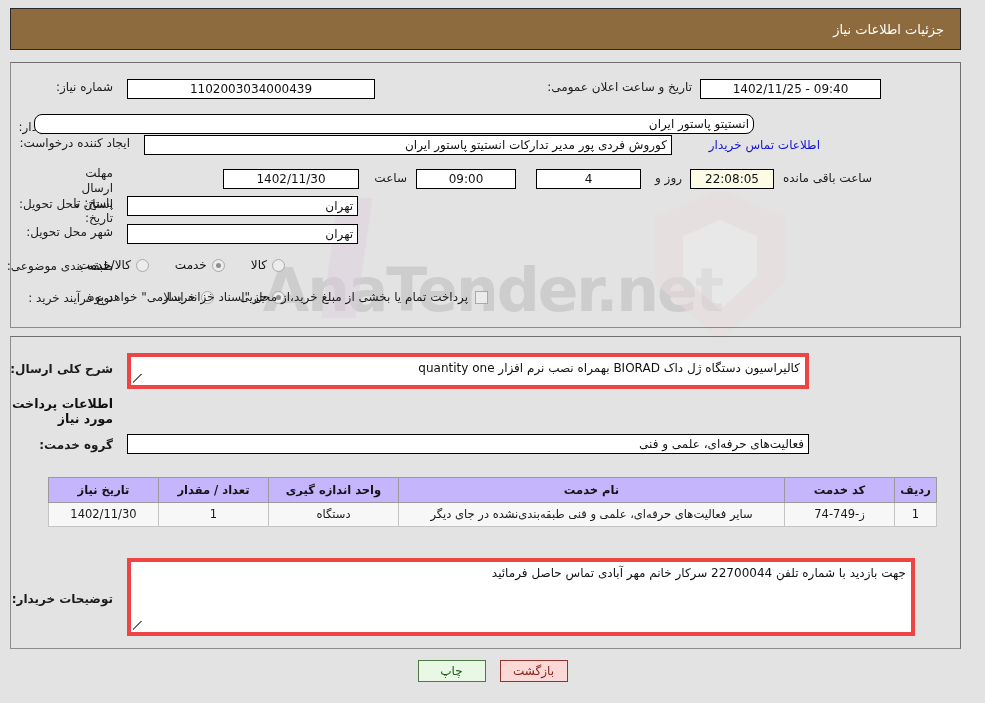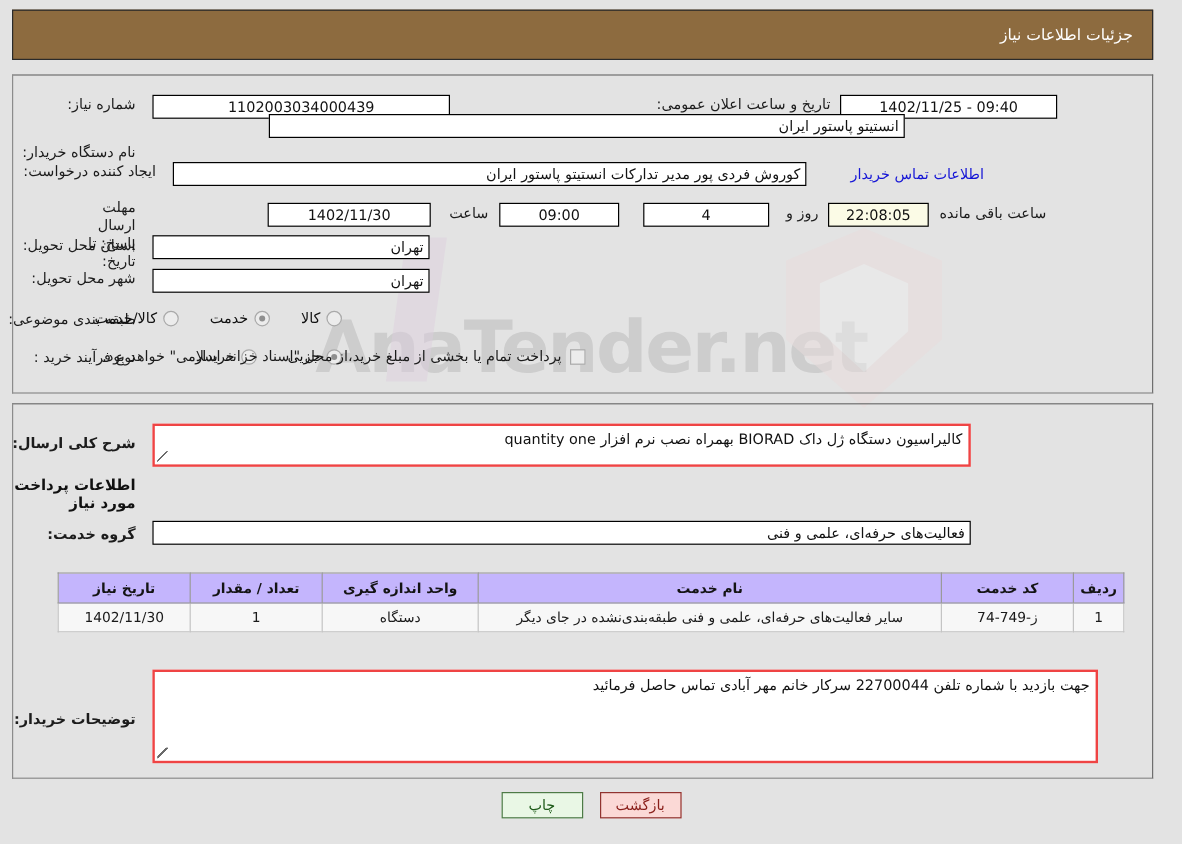--- a/index.html
+++ b/index.html
@@ -162,21 +162,21 @@
     box-sizing: border-box;
     display: inline-block;
     vertical-align: middle;
   }
   .opt { display: flex; align-items: center; gap: 5px; margin-left: 26px; }
   .opt .oplbl { font-size: 12px; }
 
   
   .ta {
     background: #ffffff;
-    border: 2px solid #ef4444;
+    border: 4px solid #ef4444;
     box-sizing: border-box;
     font-size: 12px;
     padding: 3px 5px 0 5px;
     line-height: 16px;
     position: relative;
     overflow: hidden;
   }
   .ta:after {
     content: "";
     position: absolute;
@@ -272,21 +272,21 @@
 </div>
 <div class="box center" style="position:absolute; top:79px; right:610px; width:248px; z-index:2;">1102003034000439</div>
 <div class="row" style="top:80px; right:293px;">
   <span class="lbl">تاریخ و ساعت اعلان عمومی:</span>
 </div>
 <div class="box center" style="position:absolute; top:79px; right:104px; width:181px; z-index:2;">09:40 - 1402/11/25</div>
 
 <div class="row" style="top:120px; right:872px;">
   <span class="lbl">نام دستگاه خریدار:</span>
 </div>
-<div class="box right" style="position:absolute; top:95px; right:231px; width:530px; z-index:2;">انستیتو پاستور ایران</div>
+<div class="box right" style="position:absolute; top:114px; right:231px; width:720px; z-index:2;border-radius:8px;">انستیتو پاستور ایران</div>
 
 <div class="row" style="top:136px; right:855px;">
   <span class="lbl">ایجاد کننده درخواست:</span>
 </div>
 <div class="box right" style="position:absolute; top:135px; right:313px; width:528px; z-index:2;">کوروش فردی پور مدیر تدارکات انستیتو پاستور ایران</div>
 <a class="link" style="position:absolute; top:138px; right:165px; z-index:2;">اطلاعات تماس خریدار</a>
 
 <div class="row" style="top:166px; right:872px; width:60px; display:block;">
   <span class="lbl two">مهلت ارسال پاسخ: تا تاریخ:</span>
 </div>

